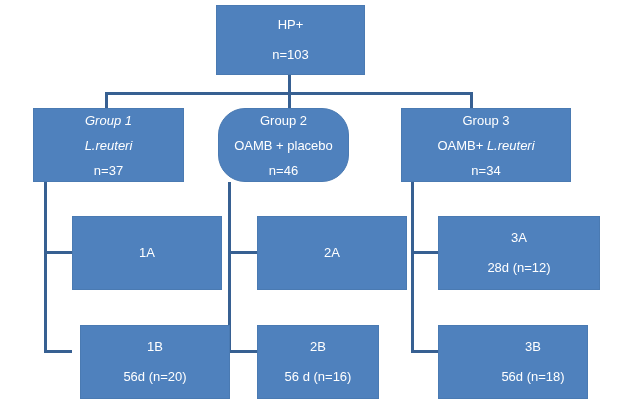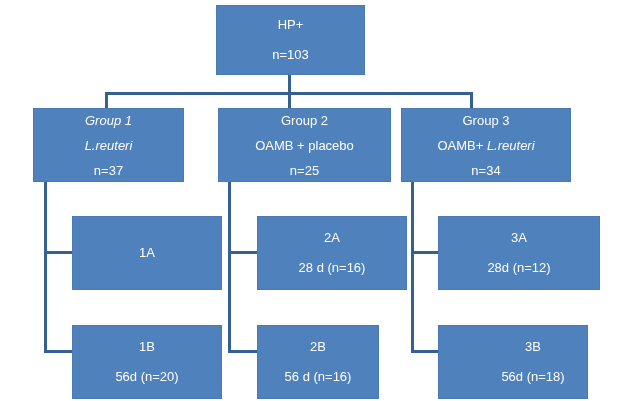--- a/index.html
+++ b/index.html
@@ -32,24 +32,24 @@
   .group-box .bl{line-height:25px;}
   .leaf-box .bl{line-height:30px;}
   .it{font-style:italic;}
   .conn{
     position:absolute;
     background:#376092;
   }
   
   .n-root{left:216px;top:5px;width:149px;height:70px;}
   .n-g1{left:33px;top:108px;width:151px;height:74px;}
-  .n-g2{left:218px;top:108px;width:173px;height:74px;}
+  .n-g2{left:218px;top:108px;width:131px;height:74px;border-radius:27px;}
   .n-g3{left:401px;top:108px;width:170px;height:74px;}
   .n-1a{left:72px;top:216px;width:150px;height:74px;}
-  .n-1b{left:72px;top:325px;width:150px;height:74px;}
+  .n-1b{left:80px;top:325px;width:150px;height:74px;}
   .n-2a{left:257px;top:216px;width:150px;height:74px;}
   .n-2b{left:257px;top:325px;width:122px;height:74px;}
   .n-3a{left:438px;top:216px;width:162px;height:74px;}
   .n-3b{left:438px;top:325px;width:150px;height:74px;padding-left:40px;}
   
   .c-root-stub{left:288px;top:75px;width:3px;height:19px;}
   .c-hmain{left:105px;top:92px;width:368px;height:3px;}
   .c-drop1{left:105px;top:92px;width:3px;height:16px;}
   .c-drop2{left:288px;top:92px;width:3px;height:16px;}
   .c-drop3{left:470px;top:92px;width:3px;height:16px;}
@@ -90,41 +90,40 @@
 
   <div class="box group-box n-g1">
     <div class="bl it">Group 1</div>
     <div class="bl"><span></span><span class="it">L.reuteri</span></div>
     <div class="bl">n=37</div>
   </div>
 
   <div class="box group-box n-g2">
     <div class="bl">Group 2</div>
     <div class="bl"><span>OAMB + placebo</span><span class="it"></span></div>
-    <div class="bl">n=25</div>
+    <div class="bl">n=46</div>
   </div>
 
   <div class="box group-box n-g3">
     <div class="bl">Group 3</div>
     <div class="bl"><span>OAMB+ </span><span class="it">L.reuteri</span></div>
     <div class="bl">n=34</div>
   </div>
 
   <div class="box leaf-box n-1a">
     <div class="bl">1A</div>
   </div>
 
   <div class="box leaf-box n-1b">
     <div class="bl">1B</div>
     <div class="bl">56d (n=20)</div>
   </div>
 
   <div class="box leaf-box n-2a">
     <div class="bl">2A</div>
-    <div class="bl">28 d (n=16)</div>
   </div>
 
   <div class="box leaf-box n-2b">
     <div class="bl">2B</div>
     <div class="bl">56 d (n=16)</div>
   </div>
 
   <div class="box leaf-box n-3a">
     <div class="bl">3A</div>
     <div class="bl">28d (n=12)</div>

